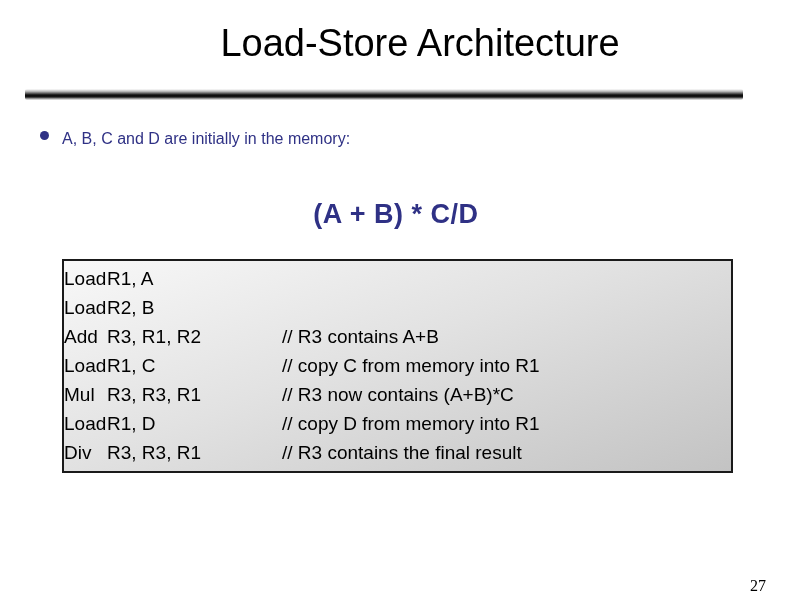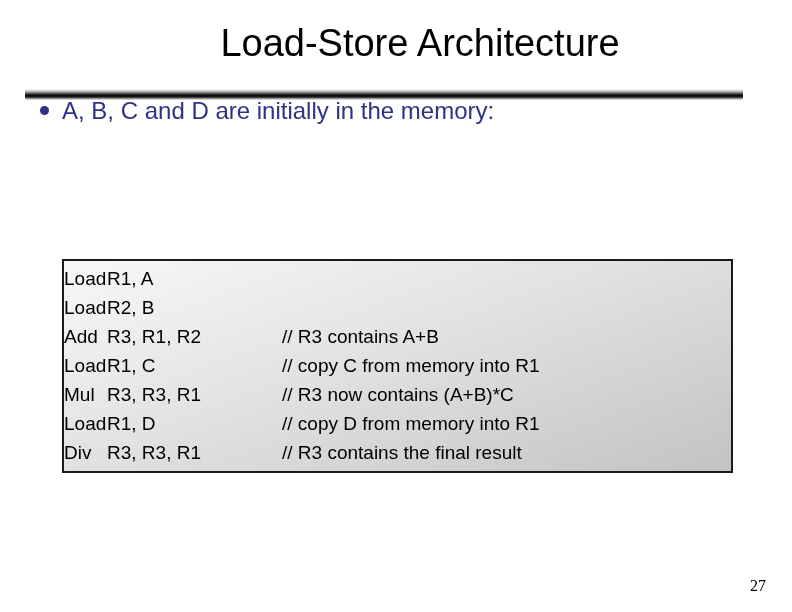--- a/index.html
+++ b/index.html
@@ -40,23 +40,23 @@
       #b8b8b8 22%,
       #5a5a5a 40%,
       #0a0a0a 55%,
       #161616 72%,
       #8f8f8f 86%,
       #f2f2f2 100%);
   }
   .bullet-line {
     position: absolute;
     left: 40px;
-    top: 96px;
+    top: 124px;
     width: 720px;
-    font-size: 24px;
+    font-size: 16px;
     line-height: 30px;
     color: #2f3185;
   }
   .bullet-dot {
     display: inline-block;
     width: 9px;
     height: 9px;
     border-radius: 50%;
     background: #2f3185;
     margin-right: 13px;
@@ -108,20 +108,21 @@
 <div class="slide">
 
   <h1 class="slide-title">Load-Store Architecture</h1>
 
   <div class="title-separator"></div>
 
   <div class="bullet-line">
     <span class="bullet-dot"></span><span>A, B, C and D are initially in the memory:</span>
   </div>
 
+  <div class="formula">(A + B) * C/D</div>
 
   <div class="code-box">
   <div class="code-row">
     <span>Load</span>
     <span>R1, A</span>
   </div>
 
   <div class="code-row">
     <span>Load</span>
     <span>R2, B</span>

